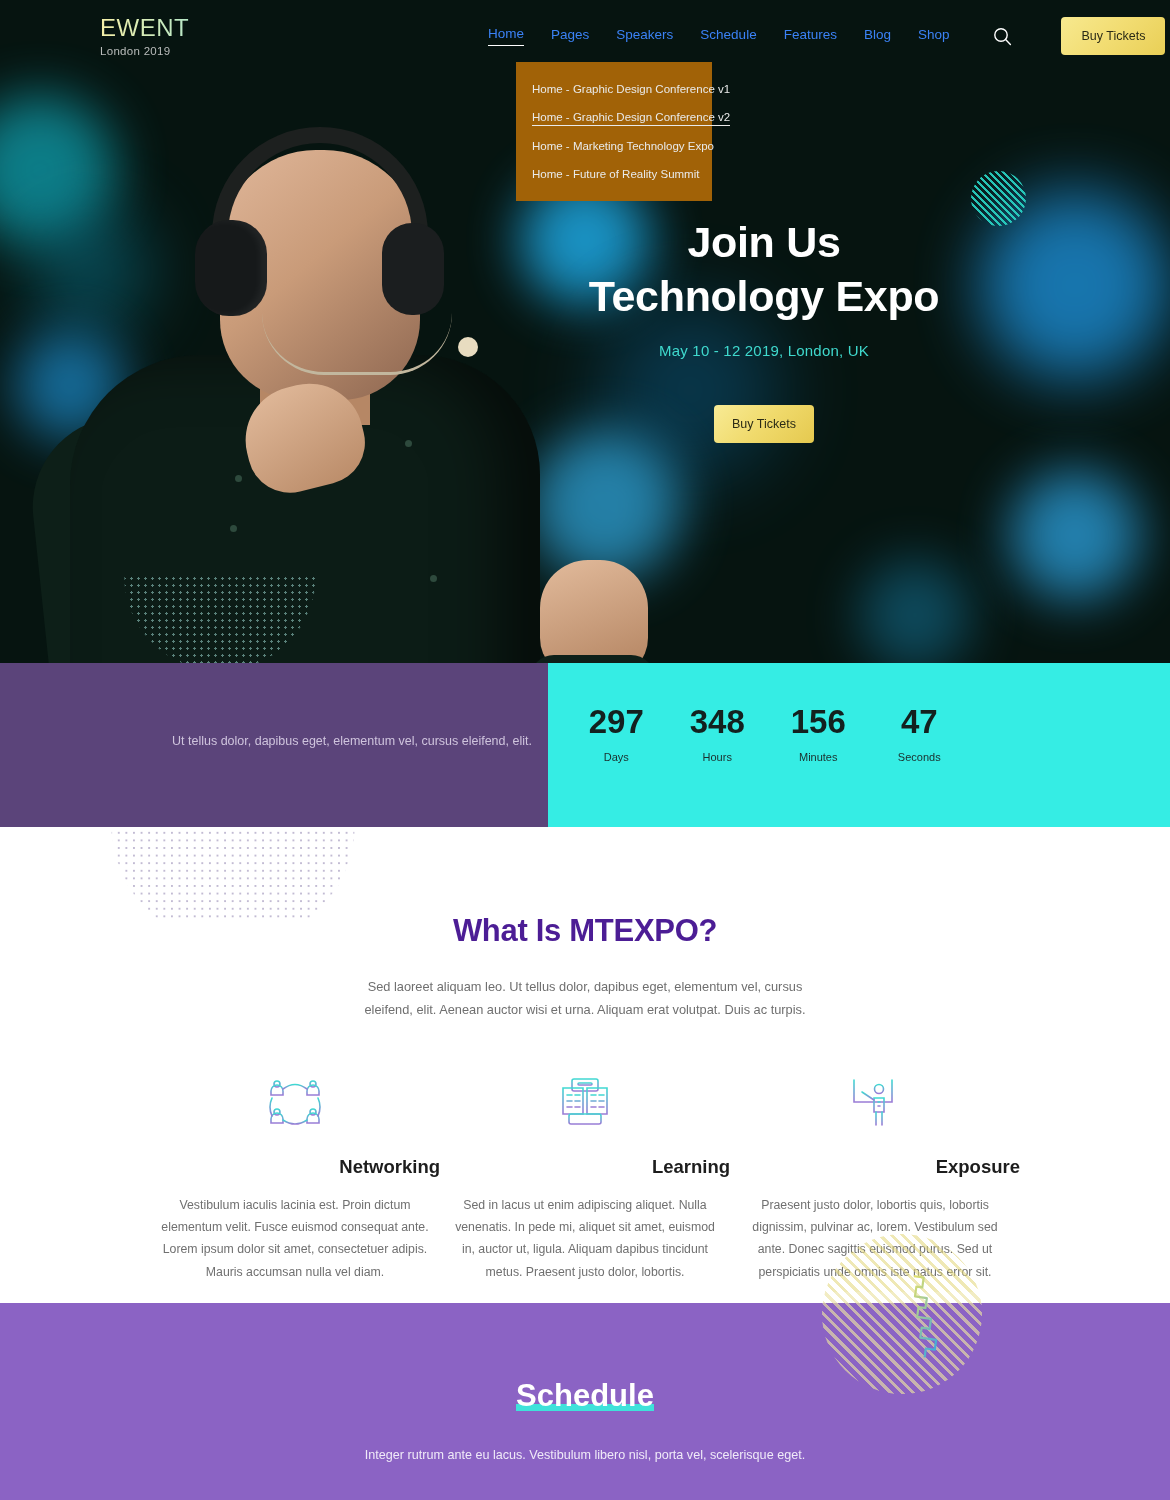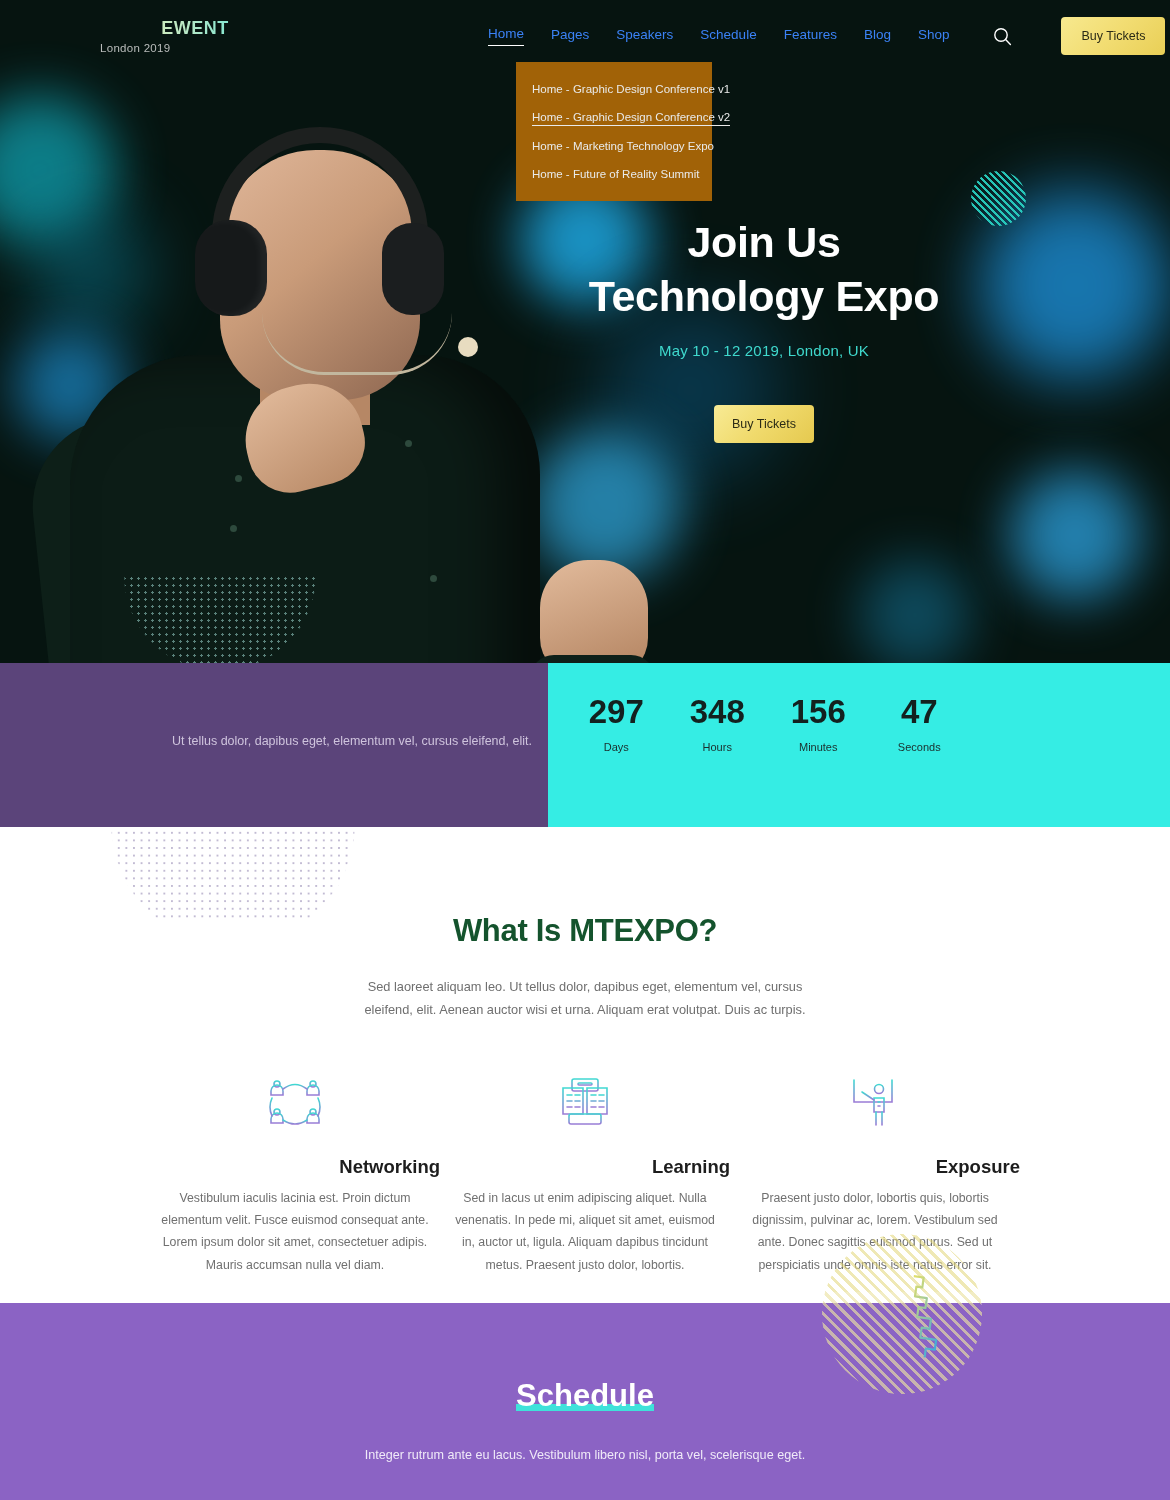--- a/index.html
+++ b/index.html
@@ -72,23 +72,23 @@
     opacity:.55;
   }
 
   
   .header {
     position:absolute; left:0; top:0; width:1170px; height:72px;
     display:flex; align-items:center; z-index:40;
   }
   .logo-wrap { margin-left:100px; width:190px; }
   .logo {
-    font-size:18px; font-weight:700; letter-spacing:.5px; line-height:1;
+    font-size:24px; font-weight:400; letter-spacing:.5px; line-height:1;
     background:linear-gradient(90deg,#f5f0a8 0%, #b9e8c6 45%, #3fe6e0 100%);
-    -webkit-background-clip:text; background-clip:text; color:transparent;text-align:center;
+    -webkit-background-clip:text; background-clip:text; color:transparent;
   }
   .logo-sub { font-size:11.5px; color:#b9bcbb; margin-top:5px; letter-spacing:.3px; }
 
   .nav { display:flex; align-items:center; gap:27px; margin-left:198px; }
   .nav-item {
     font-size:13.5px; color:#3b82f6; cursor:pointer; position:relative;
     padding-bottom:4px; white-space:nowrap;
   }
   .nav-item.active { border-bottom:1.5px solid #ffffff; }
   .search-icon { margin-left:17px; cursor:pointer; display:flex; align-items:center; }
@@ -123,49 +123,49 @@
     cursor:pointer; border:none;
   }
 
   
   .band { display:flex; width:1170px; height:164px; }
   .band-left {
     width:583px; background:#5b447a; padding:56px 0 0 172px; position:relative;
   }
   .band-title { font-size:28px; font-weight:700; color:#ffffff; letter-spacing:-.2px; }
   .band-sub { margin-top:15px; font-size:12.5px; color:#cfc4dd; }
-  .band-right { width:679px; background:#35ede4; display:flex; padding:32px 0 0 18px; }
+  .band-right { width:679px; background:#35ede4; display:flex; padding:42px 0 0 18px; }
   .cd-cell { width:101px; text-align:center; }
   .cd-num { font-size:33px; font-weight:700; color:#13211f; line-height:1; }
   .cd-lab { margin-top:13px; font-size:11px; color:#1b2e2c; }
 
   
   .section-white { position:relative; width:1170px; height:476px; background:#ffffff; overflow:hidden; }
   .dots-deco {
     position:absolute; left:77px; top:2px; width:312px; height:90px;
     background-image:radial-gradient(#6f5f97 1.1px, transparent 1.3px);
     background-size:7.6px 7.6px;
     -webkit-mask-image:radial-gradient(circle at 50% -6%, #000 66%, transparent 67%);
     mask-image:radial-gradient(circle at 50% -6%, #000 66%, transparent 67%);
     opacity:.42;
   }
   .sec-head { text-align:center; padding-top:86px; }
-  .sec-title { display:inline-block; position:relative; font-size:31px; font-weight:700; color:#14532d; letter-spacing:-.3px; }
+  .sec-title { display:inline-block; position:relative; font-size:31px; font-weight:700; color:#4c1d95; letter-spacing:-.3px; }
   .sec-title::after {
     content:""; position:absolute; left:0; bottom:3px; width:100%; height:7px;
     background:#9ef0ea; z-index:-1;
   }
   .sec-title span { position:relative; z-index:2; }
   .sec-desc { margin:27px auto 0; width:450px; font-size:12.8px; line-height:1.78; color:#6f6f6f; text-align:center; }
 
   .features { display:flex; margin-top:49px; padding:0 150px; }
   .feat { width:290px; text-align:center; }
   .feat-icon { height:62px; display:flex; align-items:center; justify-content:center; }
   .feat-title { margin-top:23px; font-size:18.5px; font-weight:600; color:#1d1d1d;text-align:right; }
-  .feat-text { margin-top:9px; font-size:12.3px; line-height:1.82; color:#707070; padding:0 10px; }
+  .feat-text { margin-top:16px; font-size:12.3px; line-height:1.82; color:#707070; padding:0 10px; }
 
   
   .section-purple { position:relative; width:1170px; height:197px; background:#8b63c4; overflow:hidden; }
   .circle-deco {
     position:absolute; left:822px; top:1234px; width:160px; height:160px; border-radius:50%;
     background:repeating-linear-gradient(45deg, rgba(226,214,120,.55) 0 3px, transparent 3px 8px);
     z-index:3;
   }
   .circle-deco-mask {
     position:absolute; left:822px; top:1292px; width:160px; height:102px; border-radius:0 0 80px 80px;

